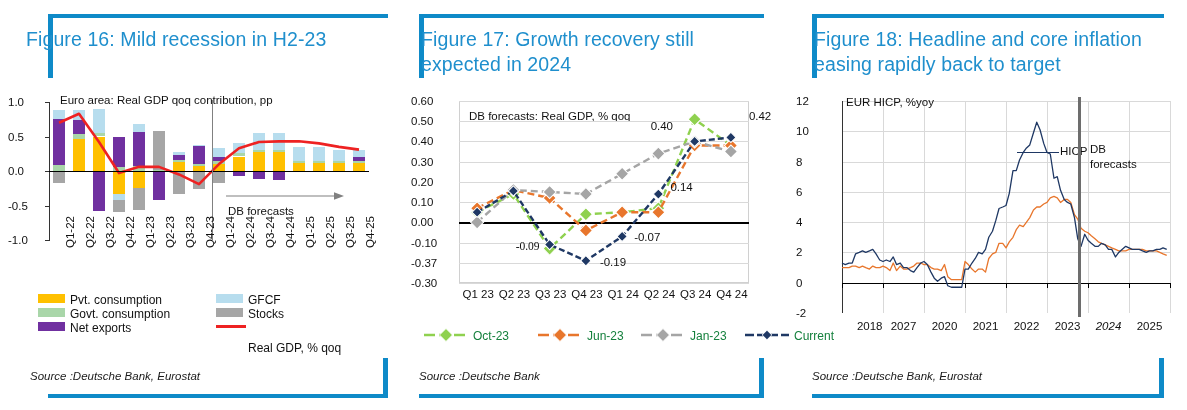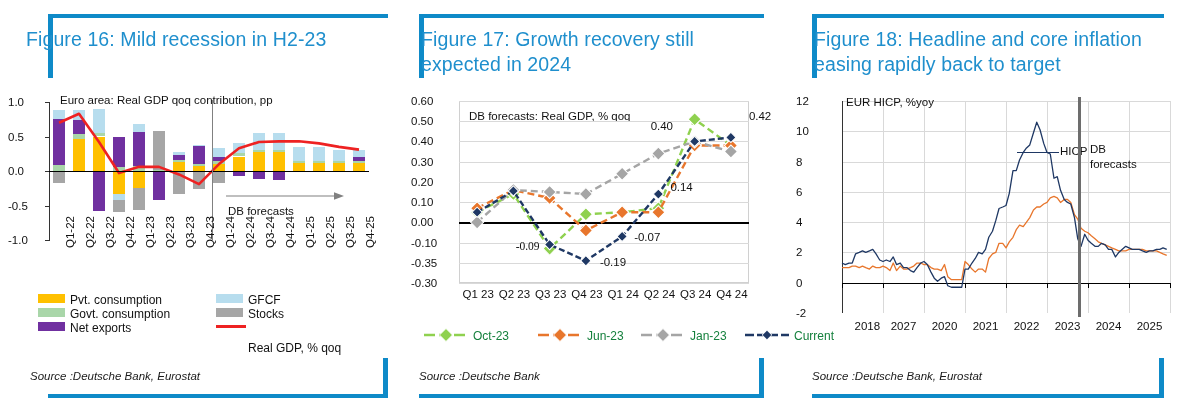--- a/index.html
+++ b/index.html
@@ -215,21 +215,21 @@
 
     <div id="f17-yticks" style="position:absolute;left:0;top:0;">
           <div class="ylab" style="left: 14px; top: 101px; width: 42px;">0.60</div>
           <div class="ylab" style="left: 14px; top: 121.222px; width: 42px;">0.50</div>
           <div class="ylab" style="left: 14px; top: 141.444px; width: 42px;">0.40</div>
           <div class="ylab" style="left: 14px; top: 161.667px; width: 42px;">0.30</div>
           <div class="ylab" style="left: 14px; top: 181.889px; width: 42px;">0.20</div>
           <div class="ylab" style="left: 14px; top: 202.111px; width: 42px;">0.10</div>
           <div class="ylab" style="left: 14px; top: 222.333px; width: 42px;">0.00</div>
           <div class="ylab" style="left: 14px; top: 242.556px; width: 42px;">-0.10</div>
-          <div class="ylab" style="left: 14px; top: 262.778px; width: 42px;">-0.35</div>
+          <div class="ylab" style="left: 14px; top: 262.778px; width: 42px;">-0.37</div>
           <div class="ylab" style="left: 14px; top: 283px; width: 42px;">-0.30</div>
         </div>
     <div id="f17-grid" style="position:absolute;left:0;top:0;">
           <div class="gridh" style="left: 62px; top: 101px; width: 290px;"></div>
           <div class="gridh" style="left: 62px; top: 121.222px; width: 290px;"></div>
           <div class="gridh" style="left: 62px; top: 141.444px; width: 290px;"></div>
           <div class="gridh" style="left: 62px; top: 161.667px; width: 290px;"></div>
           <div class="gridh" style="left: 62px; top: 181.889px; width: 290px;"></div>
           <div class="gridh" style="left: 62px; top: 202.111px; width: 290px;"></div>
           <div class="gridh" style="left: 62px; top: 222.333px; width: 290px; background: rgb(0, 0, 0); height: 1.6px;"></div>
@@ -380,27 +380,27 @@
         </div>
 
     <div class="lg-line" id="f18-legline" style="left:227px;top:152px;width:42px;height:1.3px;background:#1F3864;"></div>
     <div class="chart-note" style="left:270px;top:145px;">HICP</div>
 
     <div class="divider-thick" id="f18-divider" style="left: 287.75px; top: 97px; height: 220px; background: rgb(109, 109, 109);"></div>
     <div class="chart-note" style="left:300px;top:143px;">DB</div>
     <div class="chart-note" style="left:300px;top:158px;">forecasts</div>
 
     <div id="f18-xlabels" style="position:absolute;left:0;top:0;">
-          <div class="xlab" style="left: 52.5px; top: 320px; width: 40px; text-align: left; margin-left: 12px;">2018</div>
+          <div class="xlab" style="left: 52.5px; top: 320px; width: 40px; text-align: right;">2018</div>
           <div class="xlab" style="left: 93.5px; top: 320px; width: 40px; text-align: center;">2027</div>
           <div class="xlab" style="left: 134.5px; top: 320px; width: 40px; text-align: center;">2020</div>
           <div class="xlab" style="left: 175.5px; top: 320px; width: 40px; text-align: center;">2021</div>
           <div class="xlab" style="left: 216.5px; top: 320px; width: 40px; text-align: center;">2022</div>
           <div class="xlab" style="left: 257.5px; top: 320px; width: 40px; text-align: center;">2023</div>
-          <div class="xlab" style="left: 298.5px; top: 320px; width: 40px; text-align: center;">2024</div>
+          <div class="xlab" style="left: 298.5px; top: 320px; width: 40px; text-align: center; font-style: italic;">2024</div>
           <div class="xlab" style="left: 339.5px; top: 320px; width: 40px; text-align: center;">2025</div>
         </div>
   </div>
 
   <div class="src" style="left:22px;top:370px;">Source :Deutsche Bank, Eurostat</div>
 </div>
 
 </div>
 
 </body></html>

